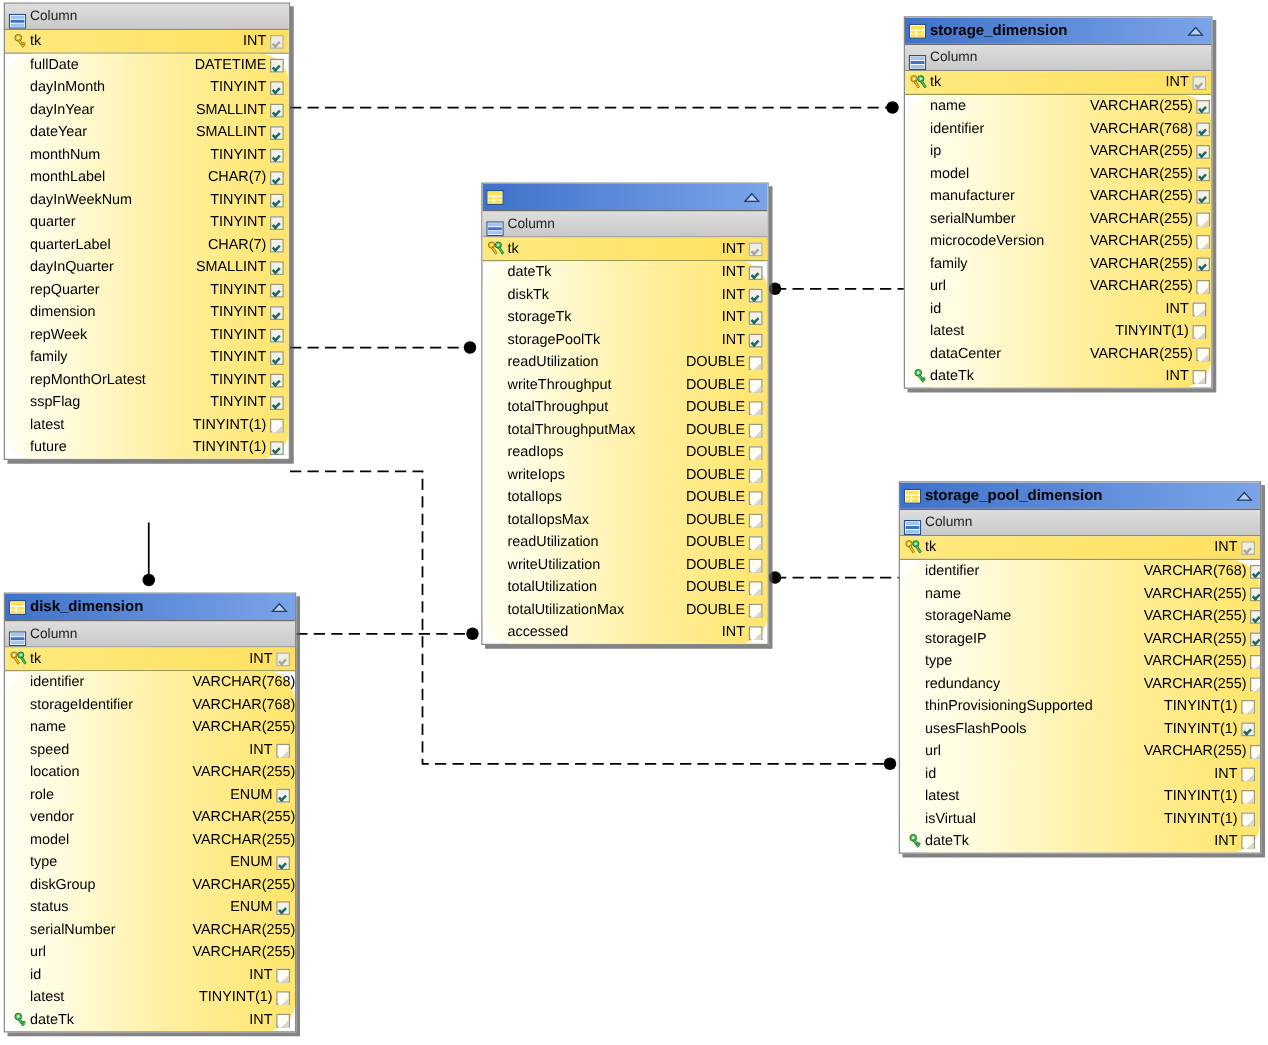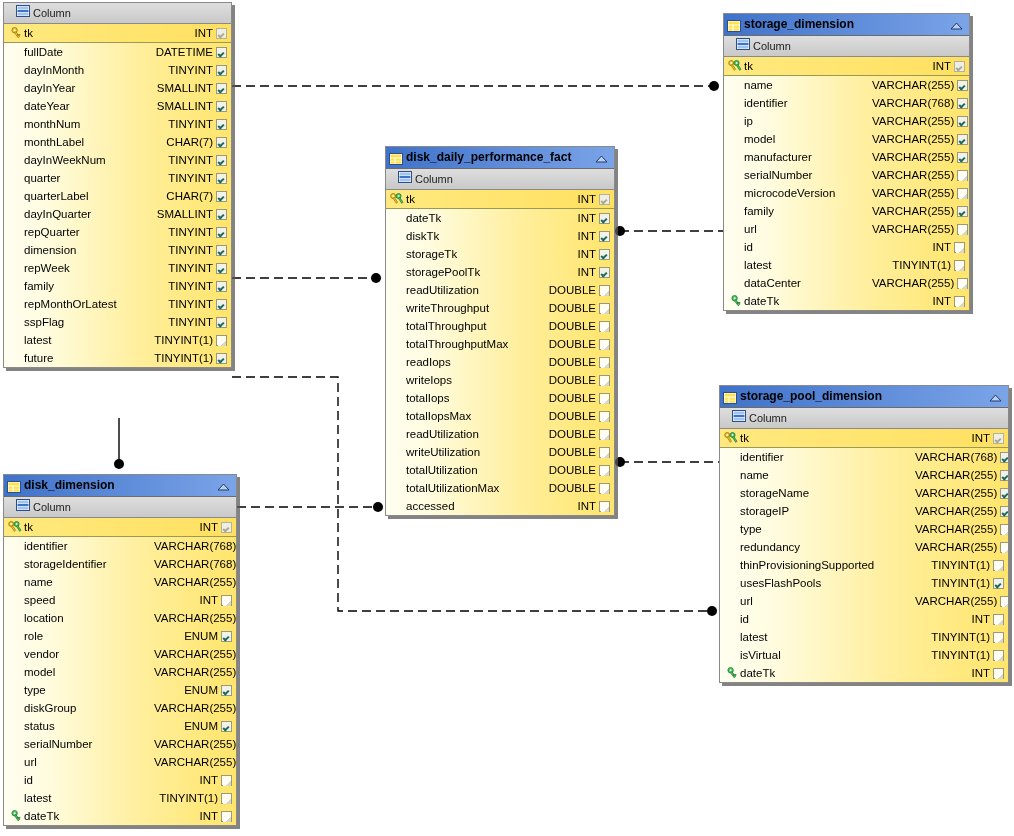--- a/index.html
+++ b/index.html
@@ -32,27 +32,27 @@
   }
   .tbl-title .ttl{
     font-weight:bold;font-size:12px;color:#000;
     margin-left:4px;letter-spacing:0px;white-space:nowrap;
   }
   .collapse-arrow{position:absolute;right:5px;top:4px;width:15px;height:12px;}
   .colhdr{
     height:20px;line-height:20px;
     background:linear-gradient(to bottom,#dedede,#c9c9c9);
     border-bottom:1px solid #8a8a8a;
-    display:flex;align-items:flex-start;padding:0 12px;
+    display:flex;align-items:flex-end;padding:0 3px;
     font-size:11px;color:#222;
   }
   .colhdr .lbl{margin-left:4px;}
 
   .pkzone{background:linear-gradient(to right,#ffe97f,#ffe060);border-bottom:1px solid #9a9a55;}
-  .bodyzone{background:linear-gradient(to right,#fffef0 0%,#fffce0 18%,#ffef9e 58%,#ffe56b 100%);}
+  .bodyzone{background:linear-gradient(to right,#fffef0 0%,#fffce0 18%,#ffef9e 58%,#ffe56b 100%);border-radius:23px;}
 
   .row{
     height:18px;line-height:18px;
     display:flex;align-items:center;
     padding:0 2px 0 4px;
     font-size:11.5px;
     white-space:nowrap;
   }
   .row .keycell{width:16px;flex:0 0 16px;display:flex;align-items:center;justify-content:center;}
   .row .nm{flex:1 1 auto;overflow:hidden;}
@@ -443,21 +443,20 @@
       <div class="tbl" style="left: 385px; top: 146px; width: 230px;">
         <div class="tbl-title">
           <span class="keyicon"><svg width="14" height="12" viewBox="0 0 14 12">
               <rect x="0.5" y="0.5" width="13" height="11" fill="#ffffff" stroke="#2b4f86"></rect>
               <rect x="1.5" y="1.5" width="11" height="3" fill="#ffe14d"></rect>
               <rect x="1.5" y="5.5" width="4" height="2.3" fill="#ffe14d"></rect>
               <rect x="6.5" y="5.5" width="6" height="2.3" fill="#ffe14d"></rect>
               <rect x="1.5" y="8.4" width="4" height="2.3" fill="#ffe14d"></rect>
               <rect x="6.5" y="8.4" width="6" height="2.3" fill="#ffe14d"></rect>
             </svg></span>
-          <span class="ttl">disk_daily_performance_fact</span>
           <span class="collapse-arrow"><svg width="15" height="12" viewBox="0 0 15 12">
               <path d="M2 9 L7.5 3 L13 9 Z" fill="#b9cfee" stroke="#1c3a6b" stroke-width="1"></path>
             </svg></span>
         </div>
         <div class="colhdr">
           <span class="keyicon"><svg width="14" height="12" viewBox="0 0 14 12">
               <rect x="0.5" y="0.5" width="13" height="11" fill="#ffffff" stroke="#2b4f86"></rect>
               <rect x="1.5" y="1.5" width="11" height="2.6" fill="#9fc4f0"></rect>
               <rect x="1.5" y="4.8" width="11" height="2.4" fill="#3f72c9"></rect>
               <rect x="1.5" y="7.9" width="11" height="2.6" fill="#9fc4f0"></rect>

